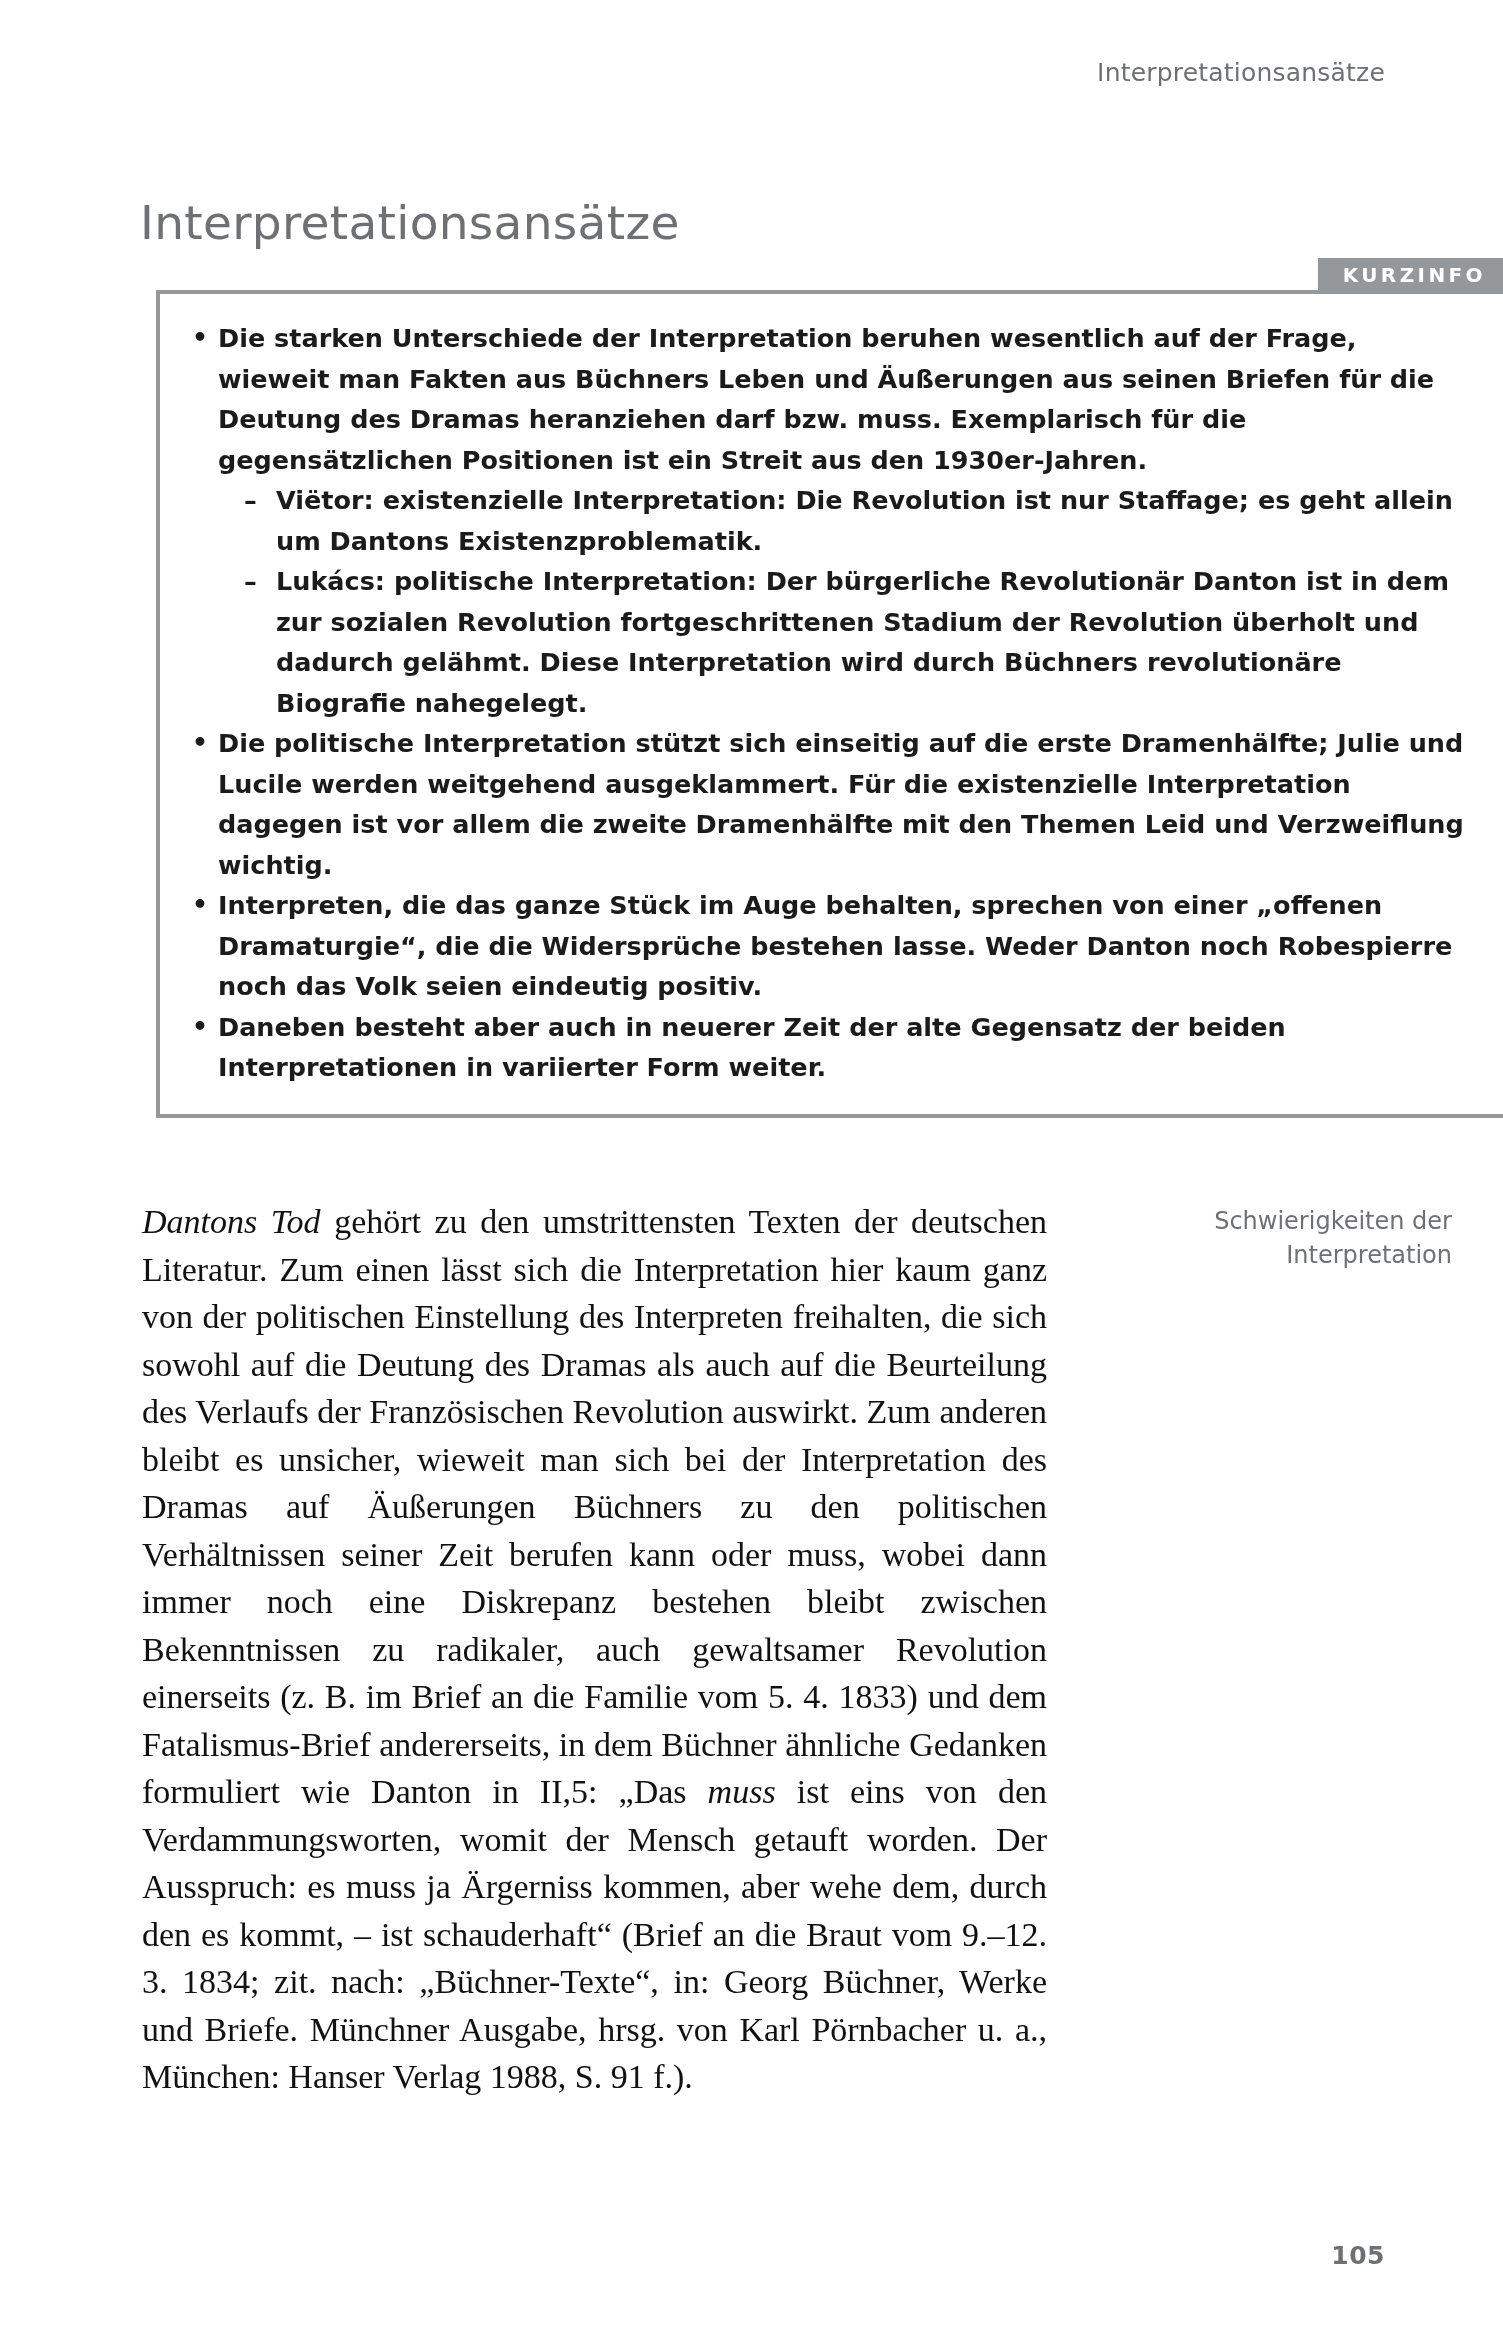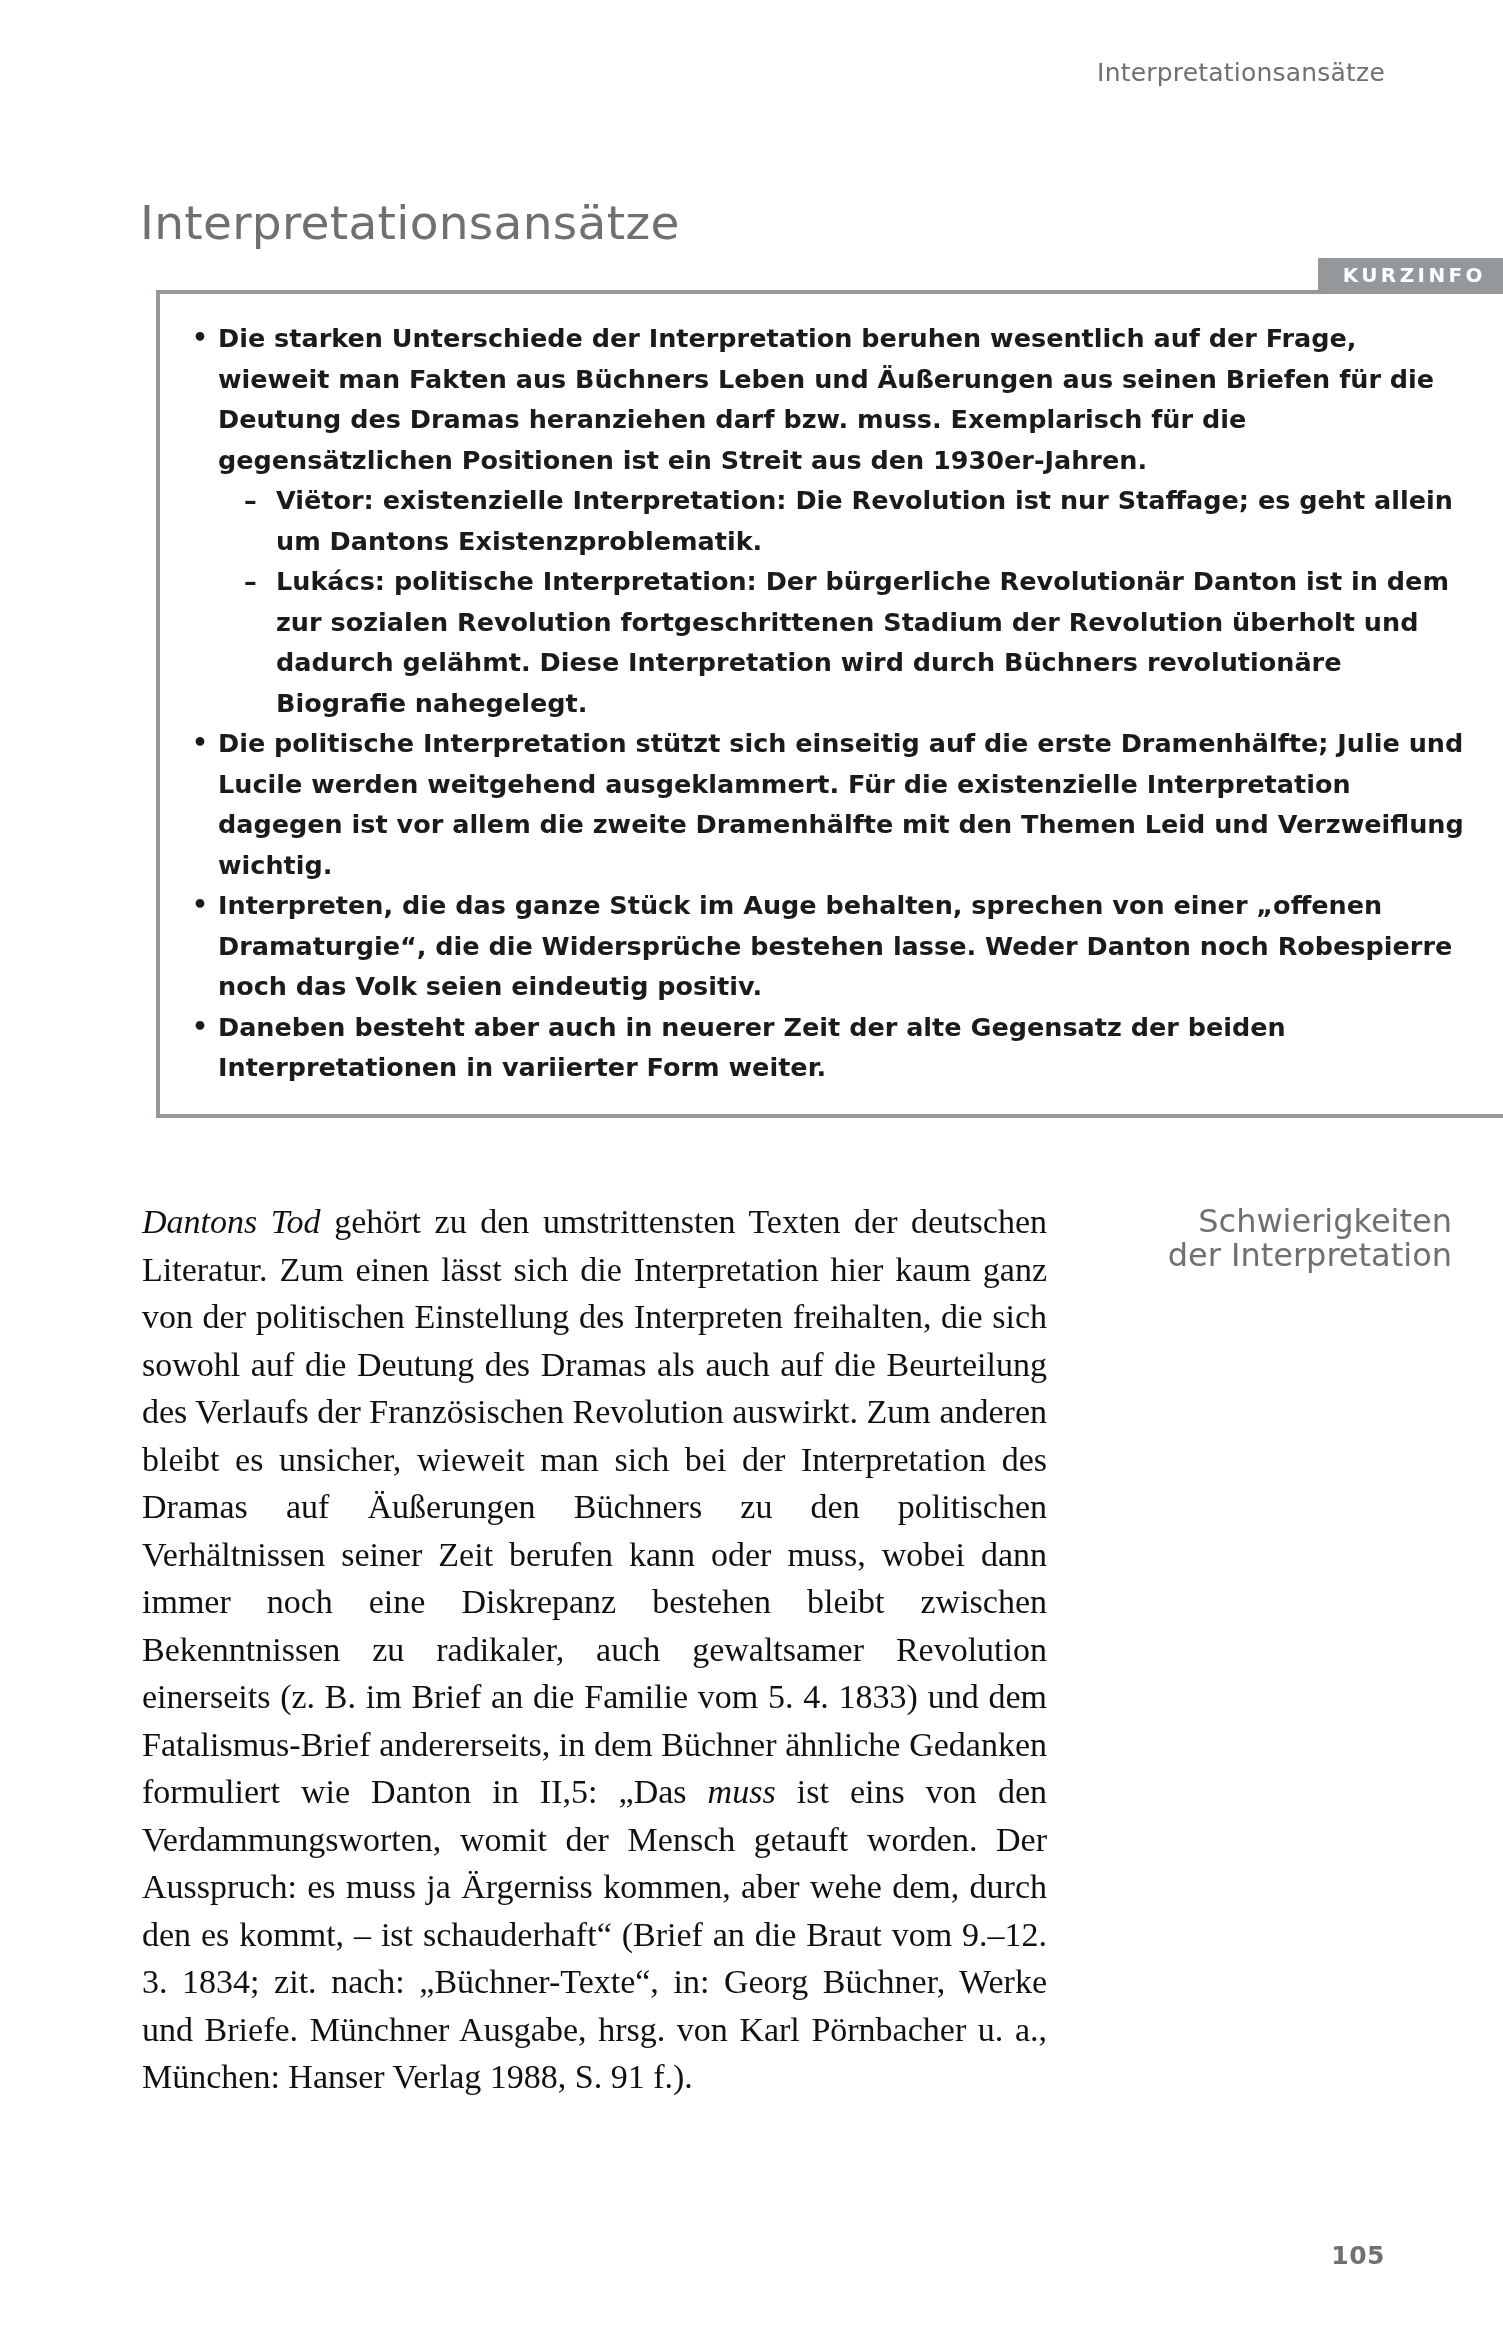--- a/index.html
+++ b/index.html
@@ -150,21 +150,21 @@
     hyphens: manual;
   }
   .body-text i, .body-text em { font-style: italic; }
 
   .margin-note {
     position: absolute;
     left: 1010px;
     top: 6px;
     width: 300px;
     font-family: "DejaVu Sans", "Liberation Sans", sans-serif;
-    font-size: 32px;
+    font-size: 24px;
     line-height: 34px;
     color: #6e7073;
     text-align: right;
   }
 
   
   .folio {
     position: absolute;
     right: 118px;
     bottom: 72px;

